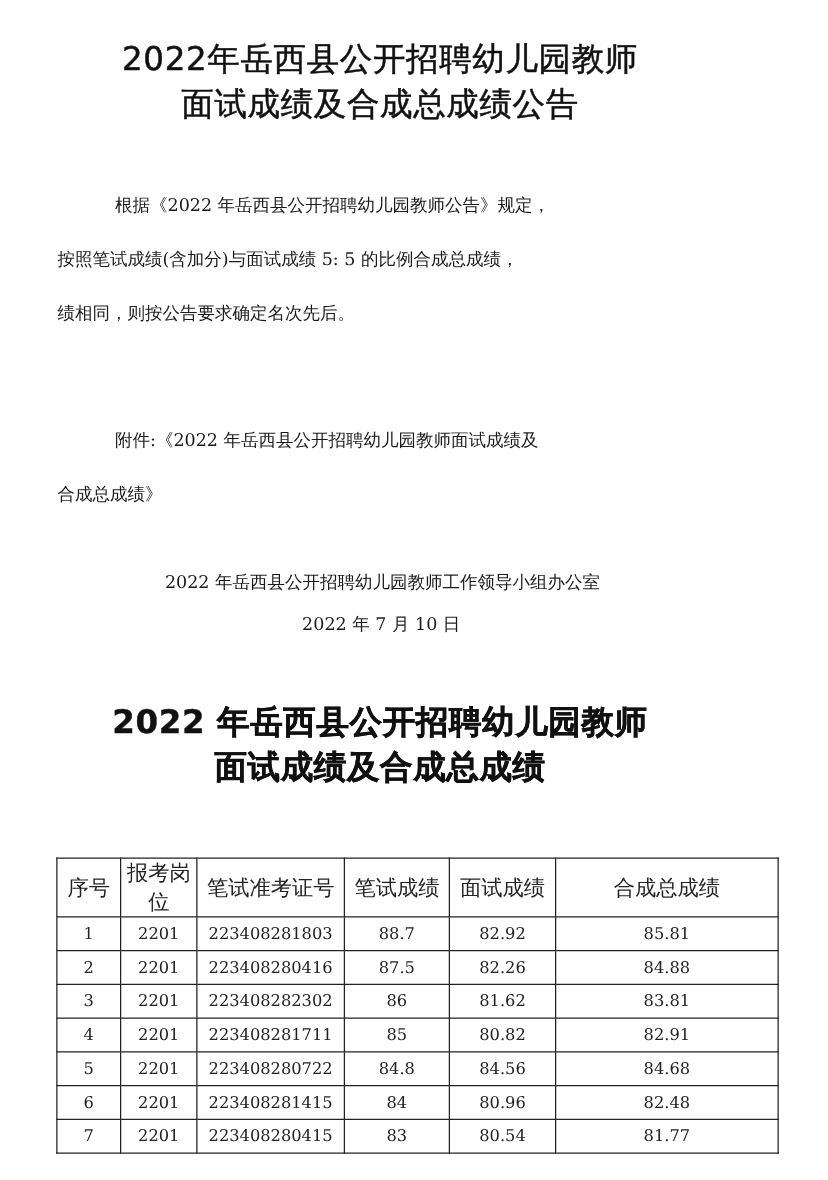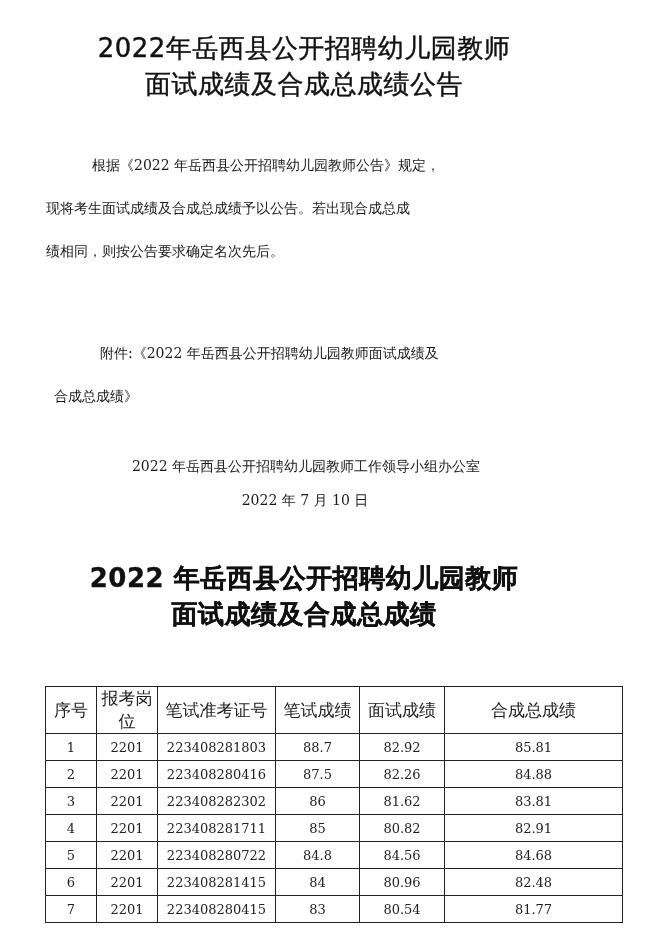--- a/index.html
+++ b/index.html
@@ -11,21 +11,21 @@
     letter-spacing: 0.5px;
   }
   .title.t1 { top: 30px; font-weight: normal; -webkit-text-stroke: 0.4px #111; }
   .title.t2 { top: 560px; -webkit-text-stroke: 0.3px #111; }
   .serif {
     font-family: "DejaVu Serif", "Liberation Serif", serif;
     font-size: 14px; color: #1a1a1a;
   }
   .para { position: absolute; left: 46px; width: 566px; line-height: 43px; }
   .p1 { top: 144px; }
-  .p2 { top: 332px; margin-left: 8px; }
+  .p2 { top: 332px; }
   .line { display: block; white-space: nowrap; }
   .indent { padding-left: 46px; }
   .sign { position: absolute; left: 0; width: 582px; text-align: center; line-height: 34px; }
   .sign.org { top: 449px; padding-left: 30px; box-sizing: border-box; }
   .sign.date { top: 483px; padding-left: 28px; box-sizing: border-box; }
   table.scores {
     position: absolute; left: 45px; top: 686px; width: 577px;
     border-collapse: collapse; table-layout: fixed;
     font-family: "DejaVu Serif", "Liberation Serif", serif; font-size: 13px; color: #222;
   }
@@ -37,21 +37,21 @@
 </head>
 <body>
 
 <div class="title t1">
   <span class="line">2022年岳西县公开招聘幼儿园教师</span>
   <span class="line">面试成绩及合成总成绩公告</span>
 </div>
 
 <div class="para p1 serif">
   <span class="line indent">根据《2022 年岳西县公开招聘幼儿园教师公告》规定，</span>
-  <span class="line">现将考生面试成绩及合成总成绩予以公告。若出现合成总成</span>
+  <span class="line">按照笔试成绩(含加分)与面试成绩 5: 5 的比例合成总成绩，</span>
   <span class="line">绩相同，则按公告要求确定名次先后。</span>
 </div>
 
 <div class="para p2 serif">
   <span class="line indent">附件:《2022 年岳西县公开招聘幼儿园教师面试成绩及</span>
   <span class="line">合成总成绩》</span>
 </div>
 
 <div class="sign org serif">2022 年岳西县公开招聘幼儿园教师工作领导小组办公室</div>
 <div class="sign date serif">2022 年 7 月 10 日</div>

